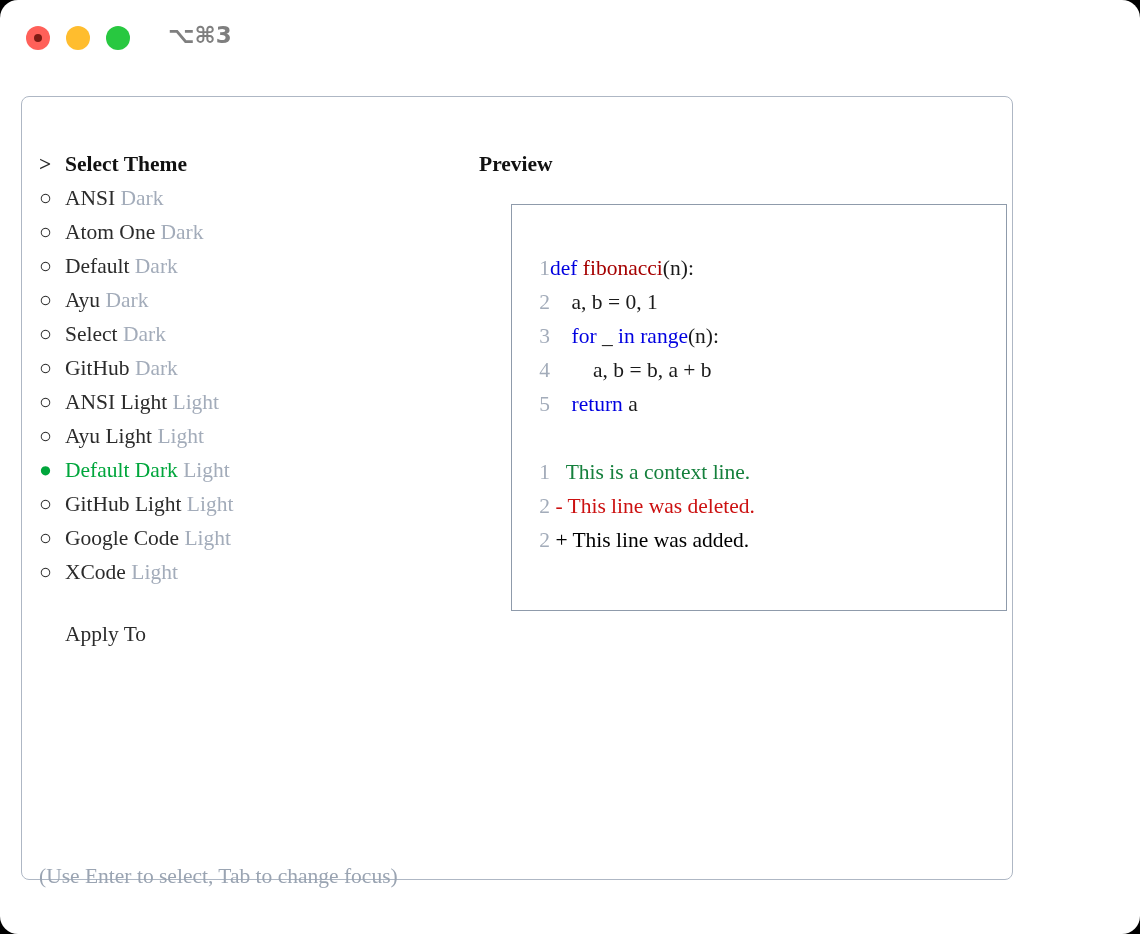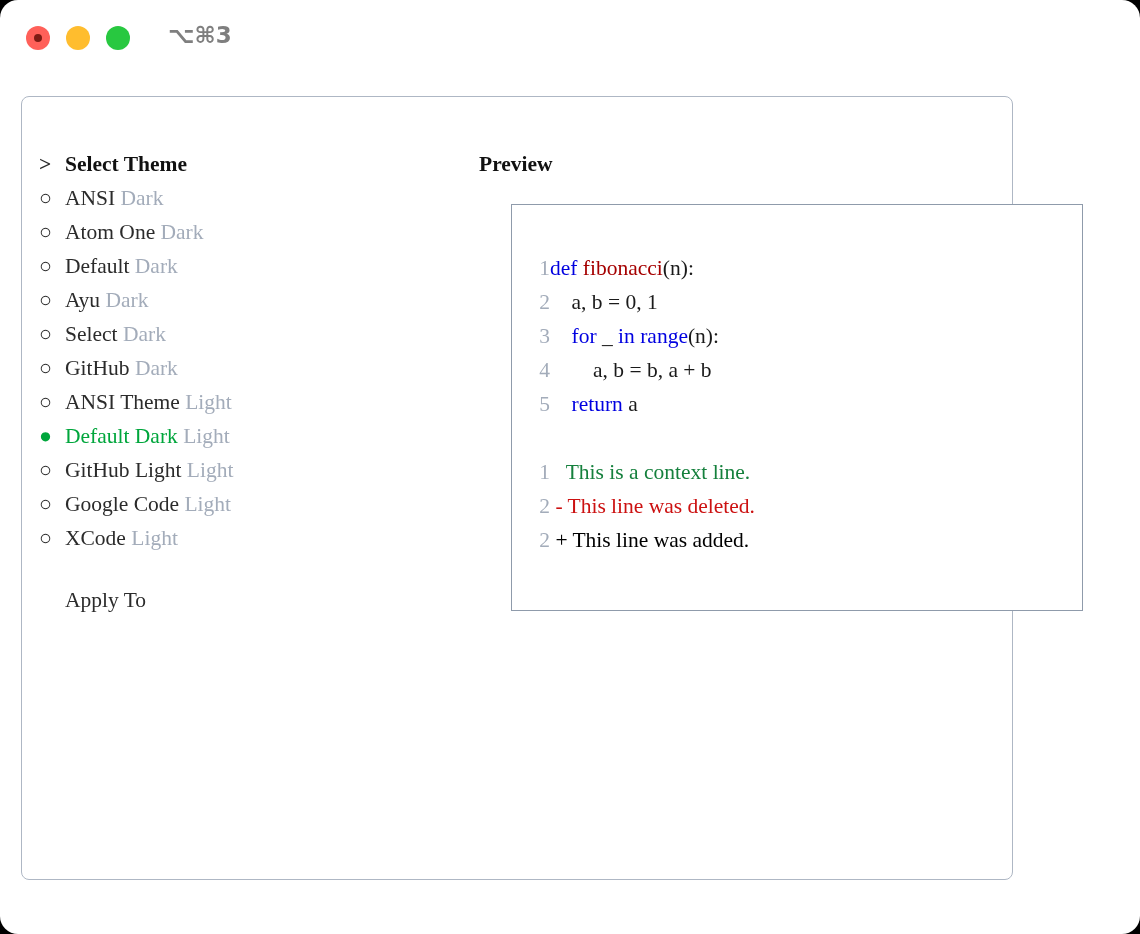--- a/index.html
+++ b/index.html
@@ -120,21 +120,21 @@
   #preview-title {
     font-size: 21.5px;
     font-weight: bold;
     color: #111111;
     line-height: 34px;
   }
   #code-box {
     position: absolute;
     left: 489px;
     top: 107px;
-    width: 572px;
+    width: 496px;
     height: 407px;
     border: 1.5px solid #8f9bab;
     box-sizing: border-box;
     background: #ffffff;
   }
   #code-inner {
     position: absolute;
     left: 14px;
     top: 46px;
     font-size: 21.5px;
@@ -173,34 +173,36 @@
       <div class="row head-row">
         <span class="marker">&gt;</span><span class="label">Select Theme</span>
       </div>
       <div id="theme-rows">
           <div class="row"><span class="marker">○</span><span class="label">ANSI</span><span class="tag"> Dark</span></div>
           <div class="row"><span class="marker">○</span><span class="label">Atom One</span><span class="tag"> Dark</span></div>
           <div class="row"><span class="marker">○</span><span class="label">Default</span><span class="tag"> Dark</span></div>
           <div class="row"><span class="marker">○</span><span class="label">Ayu</span><span class="tag"> Dark</span></div>
           <div class="row"><span class="marker">○</span><span class="label">Select</span><span class="tag"> Dark</span></div>
           <div class="row"><span class="marker">○</span><span class="label">GitHub</span><span class="tag"> Dark</span></div>
-          <div class="row"><span class="marker">○</span><span class="label">ANSI Theme</span><span class="tag"> Light</span></div>
+          <div class="row"><span class="marker">○</span><span class="label">ANSI Light</span><span class="tag"> Light</span></div>
+          <div class="row"><span class="marker">○</span><span class="label">Ayu Light</span><span class="tag"> Light</span></div>
           <div class="row selected"><span class="marker filled">●</span><span class="label">Default Dark</span><span class="tag"> Light</span></div>
           <div class="row"><span class="marker">○</span><span class="label">GitHub Light</span><span class="tag"> Light</span></div>
           <div class="row"><span class="marker">○</span><span class="label">Google Code</span><span class="tag"> Light</span></div>
           <div class="row"><span class="marker">○</span><span class="label">XCode</span><span class="tag"> Light</span></div>
         </div>
 
       <div class="spacer-md"></div>
 
       <div class="row">
         <span class="marker blank">○</span><span class="label">Apply To</span>
       </div>
     </div>
 
+    <div id="hint">(Use Enter to select, Tab to change focus)</div>
 
     <div id="right-col">
       <div id="preview-title">Preview</div>
     </div>
 
     <div id="code-box">
       <div id="code-inner"><div><span class="lineno">1</span><span class="kw">def </span><span class="fn">fibonacci</span><span class="code-text">(n):</span></div><div><span class="lineno">2</span><span class="code-text">    a, b = 0, 1</span></div><div><span class="lineno">3</span><span class="code-text">    </span><span class="kw">for</span><span class="code-text"> _ </span><span class="kw">in</span><span class="code-text"> </span><span class="kw">range</span><span class="code-text">(n):</span></div><div><span class="lineno">4</span><span class="code-text">        a, b = b, a + b</span></div><div><span class="lineno">5</span><span class="code-text">    </span><span class="kw">return</span><span class="code-text"> a</span></div><div class="gap">&nbsp;</div><div><span class="lineno">1</span><span class="ctx">   This is a context line.</span></div><div><span class="lineno">2</span><span class="del"> - This line was deleted.</span></div><div><span class="lineno">2</span><span class="add"> + This line was added.</span></div></div>
     </div>
 
   </div>

